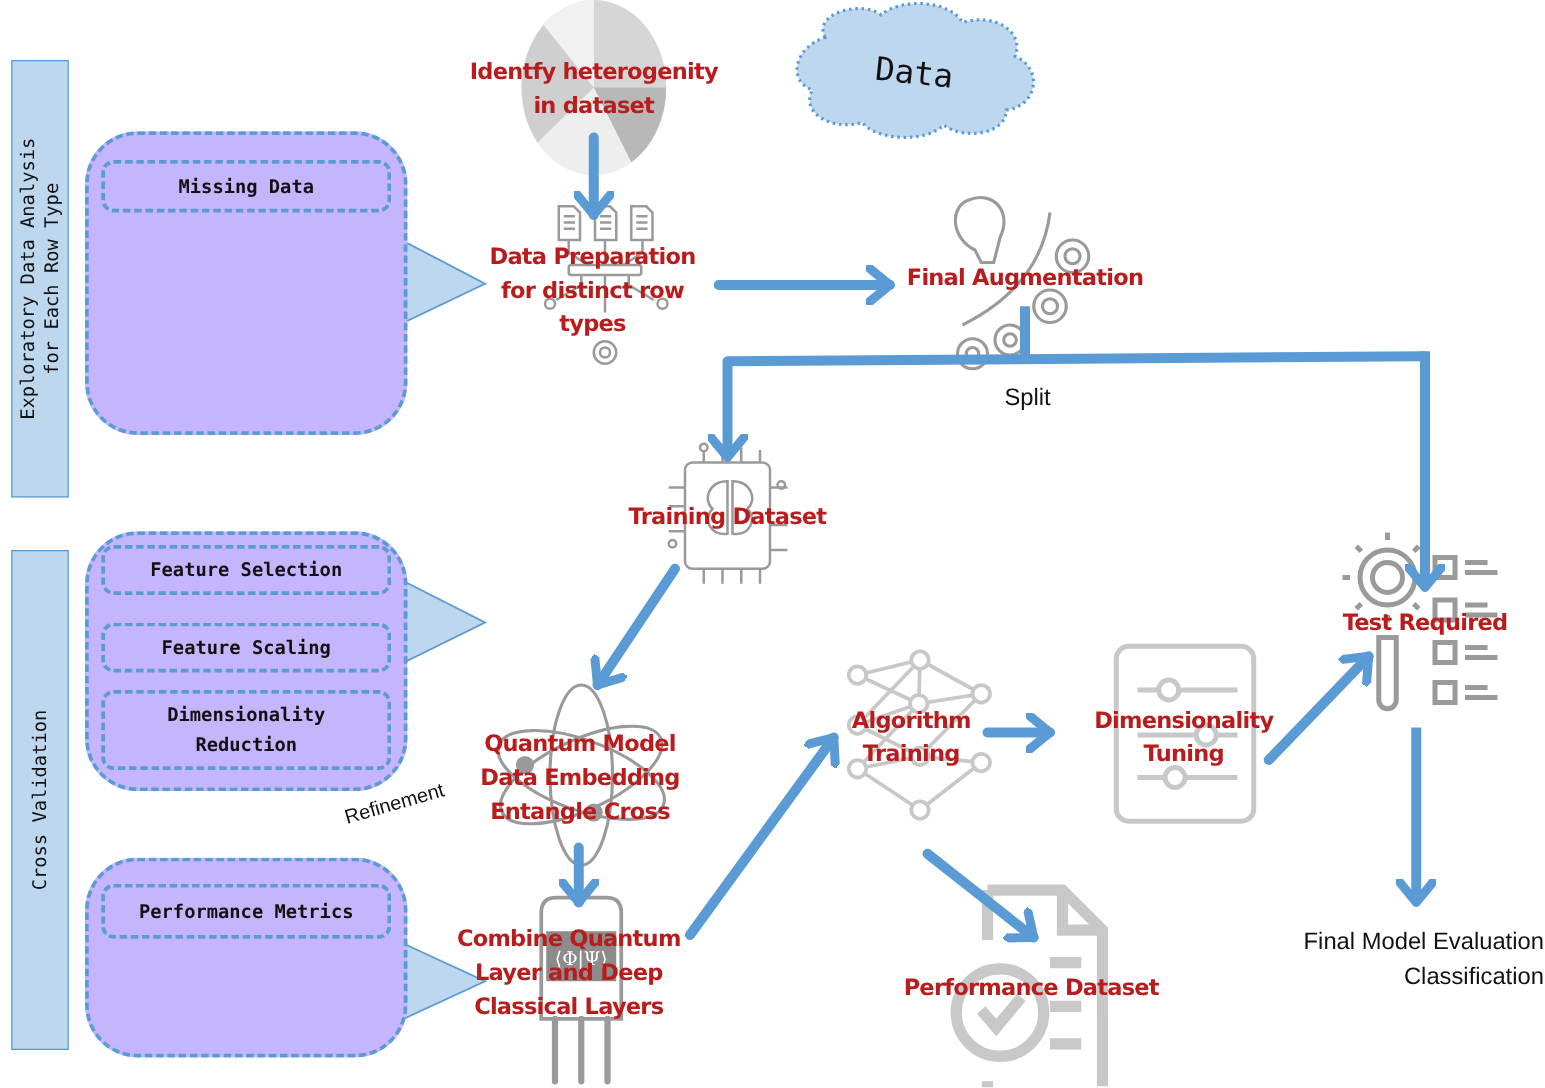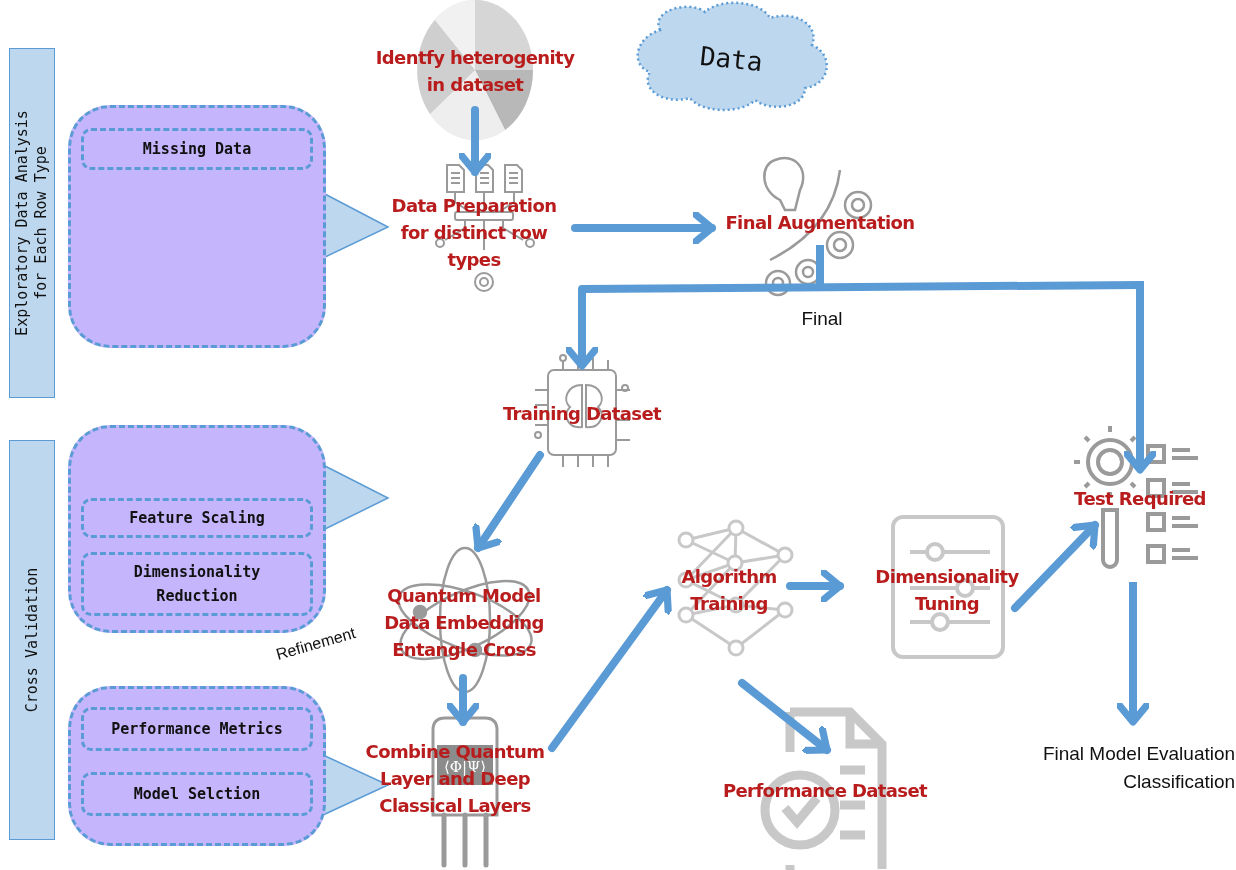--- a/index.html
+++ b/index.html
@@ -158,38 +158,38 @@
 </div>
 <div class="side-label" style="left:9px;top:440px;width:46px;height:400px;">
   <span>Cross Validation</span>
 </div>
 
 <div class="panel" style="left:68px;top:105px;width:258px;height:243px;">
   <div class="item" style="top:20px;height:42px;">Missing Data</div>
 </div>
 
 <div class="panel" style="left:68px;top:425px;width:258px;height:208px;">
+  <div class="item" style="top:8px;height:40px;">Feature Selection</div>
   <div class="item" style="top:124px;height:64px;padding:0 10px;">Dimensionality Reduction</div>
   <div class="item" style="top:70px;height:40px;">Feature Scaling</div>
 </div>
 
 <div class="panel" style="left:68px;top:686px;width:258px;height:160px;">
   <div class="item" style="top:18px;height:44px;">Performance Metrics</div>
-  <div class="item" style="top:83px;height:44px;">Model Selction</div>
 </div>
 
 <div class="cloud-label" style="left:700px;top:44px;">Data</div>
 
 <div class="node-label" style="left:475px;top:44px;white-space:pre;">Identfy heterogenity
 in dataset</div>
 <div class="node-label" style="left:474px;top:192px;white-space:pre;">Data Preparation
 for distinct row
 types</div>
 <div class="node-label" style="left:820px;top:209px;">Final Augmentation</div>
-<div class="plain-label" style="left:822px;top:305px;">Final</div>
+<div class="plain-label" style="left:822px;top:305px;">Split</div>
 <div class="node-label" style="left:582px;top:400px;">Training Dataset</div>
 <div class="node-label" style="left:464px;top:582px;white-space:pre;">Quantum Model
 Data Embedding
 Entangle Cross</div>
 <div class="node-label" style="left:455px;top:738px;white-space:pre;">Combine Quantum
 Layer and Deep
 Classical Layers</div>
 <div class="node-label" style="left:729px;top:563px;white-space:pre;">Algorithm
 Training</div>
 <div class="node-label" style="left:947px;top:563px;white-space:pre;">Dimensionality

